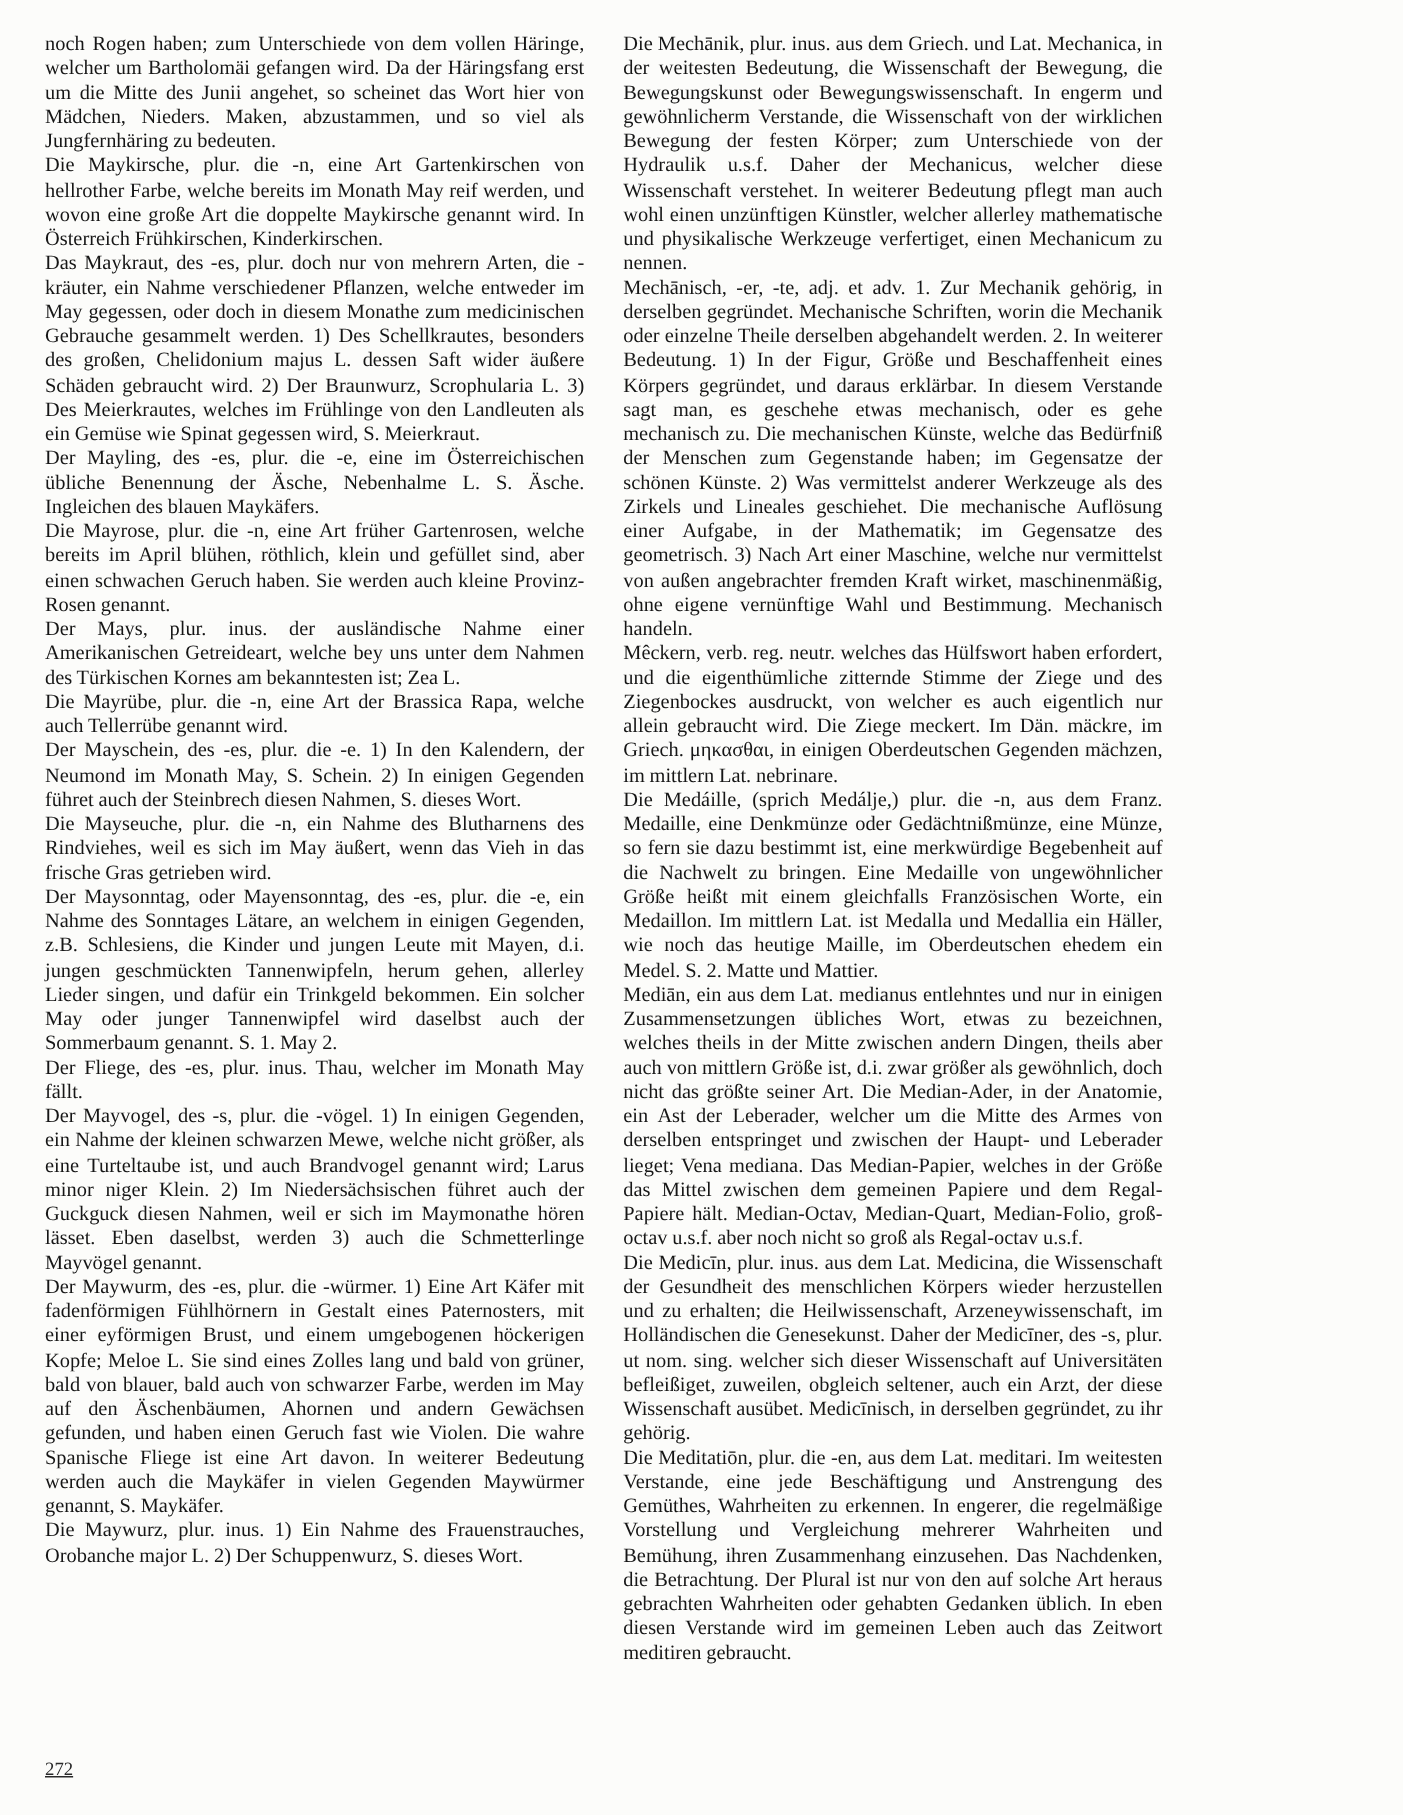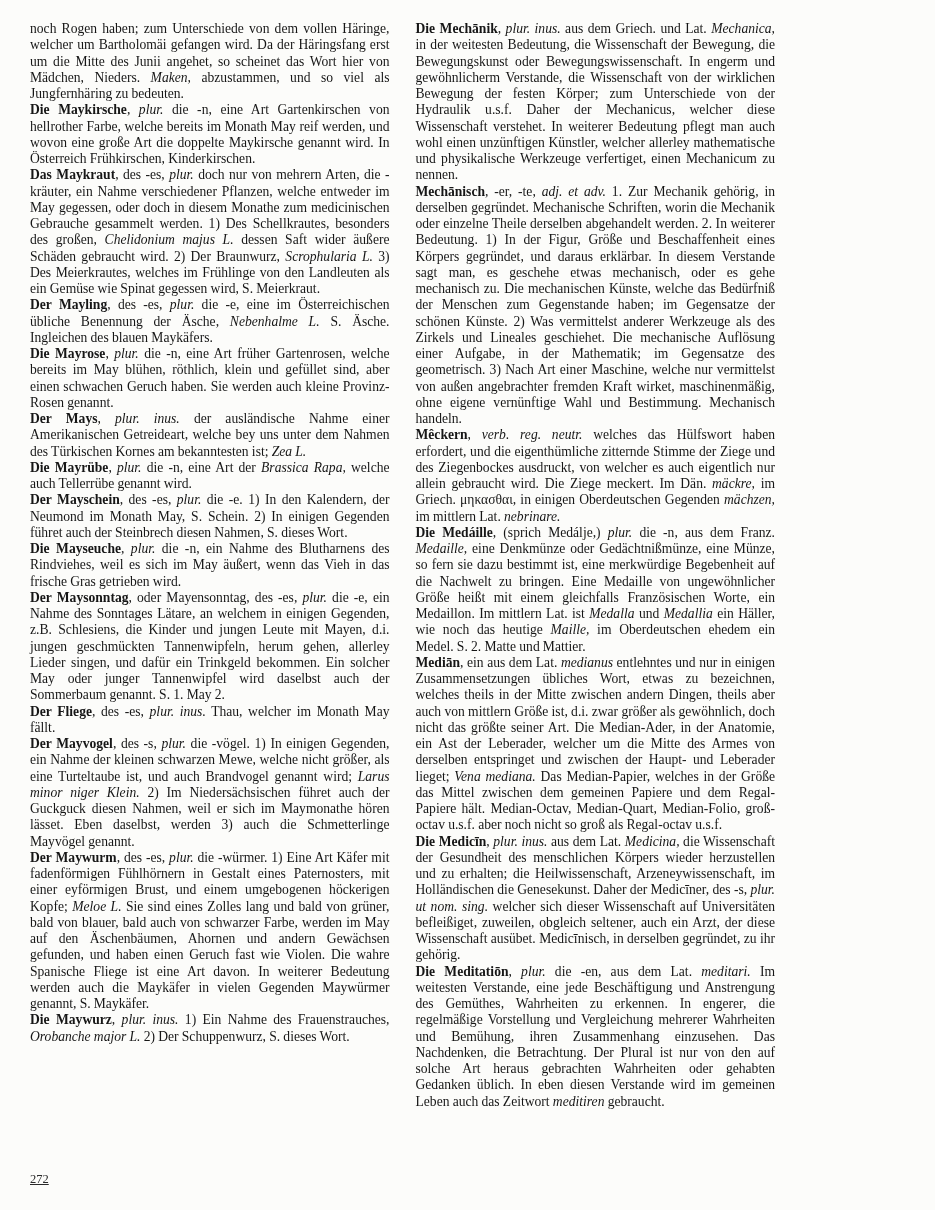--- a/index.html
+++ b/index.html
@@ -24,42 +24,42 @@
   .column {
     flex: 1 1 0;
     min-width: 0;
     font-size: 13.6px;
     line-height: 16.25px;
     text-align: justify;
     hyphens: auto;
     word-spacing: -0.2px;
   }
   .entry { margin: 0; }
-  .b { font-weight: bold; }
-  .i { font-style: italic; }
+  .b { font-weight: normal; }
+  .i { }
   .page-number {
     position: absolute;
     left: 30px;
     top: 1172px;
     font-size: 12.5px;
     color: #2a2a2a;
     text-decoration: underline;
   }
 </style>
 </head>
 <body>
 
 <div class="page">
   <div class="columns">
     <div class="column" id="col-left">
         <p class="entry"><span>noch Rogen haben; zum Unterschiede von dem vollen Häringe, welcher um Bartholomäi gefangen wird. Da der Häringsfang erst um die Mitte des Junii angehet, so scheinet das Wort hier von Mädchen, Nieders. </span><span class="i">Maken,</span><span> abzustammen, und so viel als Jungfernhäring zu bedeuten.</span></p>
         <p class="entry"><span class="b">Die Maykirsche</span><span>, </span><span class="i">plur.</span><span> die -n, eine Art Gartenkirschen von hellrother Farbe, welche bereits im Monath May reif werden, und wovon eine große Art die doppelte Maykirsche genannt wird. In Österreich Frühkirschen, Kinderkirschen.</span></p>
         <p class="entry"><span class="b">Das Maykraut</span><span>, des -es, </span><span class="i">plur.</span><span> doch nur von mehrern Arten, die -kräuter, ein Nahme verschiedener Pflanzen, welche entweder im May gegessen, oder doch in diesem Monathe zum medicinischen Gebrauche gesammelt werden. 1) Des Schellkrautes, besonders des großen, </span><span class="i">Chelidonium majus L.</span><span> dessen Saft wider äußere Schäden gebraucht wird. 2) Der Braunwurz, </span><span class="i">Scrophularia L.</span><span> 3) Des Meierkrautes, welches im Frühlinge von den Landleuten als ein Gemüse wie Spinat gegessen wird, S. Meierkraut.</span></p>
         <p class="entry"><span class="b">Der Mayling</span><span>, des -es, </span><span class="i">plur.</span><span> die -e, eine im Österreichischen übliche Benennung der Äsche, </span><span class="i">Nebenhalme L.</span><span> S. Äsche. Ingleichen des blauen Maykäfers.</span></p>
-        <p class="entry"><span class="b">Die Mayrose</span><span>, </span><span class="i">plur.</span><span> die -n, eine Art früher Gartenrosen, welche bereits im May blühen, röthlich, klein und gefüllet sind, aber einen schwachen Geruch haben. Sie werden auch kleine Provinz-Rosen genannt.</span></p>
+        <p class="entry"><span class="b">Die Mayrose</span><span>, </span><span class="i">plur.</span><span> die -n, eine Art früher Gartenrosen, welche bereits im April blühen, röthlich, klein und gefüllet sind, aber einen schwachen Geruch haben. Sie werden auch kleine Provinz-Rosen genannt.</span></p>
         <p class="entry"><span class="b">Der Mays</span><span>, </span><span class="i">plur. inus.</span><span> der ausländische Nahme einer Amerikanischen Getreideart, welche bey uns unter dem Nahmen des Türkischen Kornes am bekanntesten ist; </span><span class="i">Zea L.</span></p>
         <p class="entry"><span class="b">Die Mayrübe</span><span>, </span><span class="i">plur.</span><span> die -n, eine Art der </span><span class="i">Brassica Rapa,</span><span> welche auch Tellerrübe genannt wird.</span></p>
         <p class="entry"><span class="b">Der Mayschein</span><span>, des -es, </span><span class="i">plur.</span><span> die -e. 1) In den Kalendern, der Neumond im Monath May, S. Schein. 2) In einigen Gegenden führet auch der Steinbrech diesen Nahmen, S. dieses Wort.</span></p>
         <p class="entry"><span class="b">Die Mayseuche</span><span>, </span><span class="i">plur.</span><span> die -n, ein Nahme des Blutharnens des Rindviehes, weil es sich im May äußert, wenn das Vieh in das frische Gras getrieben wird.</span></p>
         <p class="entry"><span class="b">Der Maysonntag</span><span>, oder Mayensonntag, des -es, </span><span class="i">plur.</span><span> die -e, ein Nahme des Sonntages Lätare, an welchem in einigen Gegenden, z.B. Schlesiens, die Kinder und jungen Leute mit Mayen, d.i. jungen geschmückten Tannenwipfeln, herum gehen, allerley Lieder singen, und dafür ein Trinkgeld bekommen. Ein solcher May oder junger Tannenwipfel wird daselbst auch der Sommerbaum genannt. S. 1. May 2.</span></p>
         <p class="entry"><span class="b">Der Fliege</span><span>, des -es, </span><span class="i">plur. inus.</span><span> Thau, welcher im Monath May fällt.</span></p>
         <p class="entry"><span class="b">Der Mayvogel</span><span>, des -s, </span><span class="i">plur.</span><span> die -vögel. 1) In einigen Gegenden, ein Nahme der kleinen schwarzen Mewe, welche nicht größer, als eine Turteltaube ist, und auch Brandvogel genannt wird; </span><span class="i">Larus minor niger Klein.</span><span> 2) Im Niedersächsischen führet auch der Guckguck diesen Nahmen, weil er sich im Maymonathe hören lässet. Eben daselbst, werden 3) auch die Schmetterlinge Mayvögel genannt.</span></p>
         <p class="entry"><span class="b">Der Maywurm</span><span>, des -es, </span><span class="i">plur.</span><span> die -würmer. 1) Eine Art Käfer mit fadenförmigen Fühlhörnern in Gestalt eines Paternosters, mit einer eyförmigen Brust, und einem umgebogenen höckerigen Kopfe; </span><span class="i">Meloe L.</span><span> Sie sind eines Zolles lang und bald von grüner, bald von blauer, bald auch von schwarzer Farbe, werden im May auf den Äschenbäumen, Ahornen und andern Gewächsen gefunden, und haben einen Geruch fast wie Violen. Die wahre Spanische Fliege ist eine Art davon. In weiterer Bedeutung werden auch die Maykäfer in vielen Gegenden Maywürmer genannt, S. Maykäfer.</span></p>
         <p class="entry"><span class="b">Die Maywurz</span><span>, </span><span class="i">plur. inus.</span><span> 1) Ein Nahme des Frauenstrauches, </span><span class="i">Orobanche major L.</span><span> 2) Der Schuppenwurz, S. dieses Wort.</span></p>
       </div>

